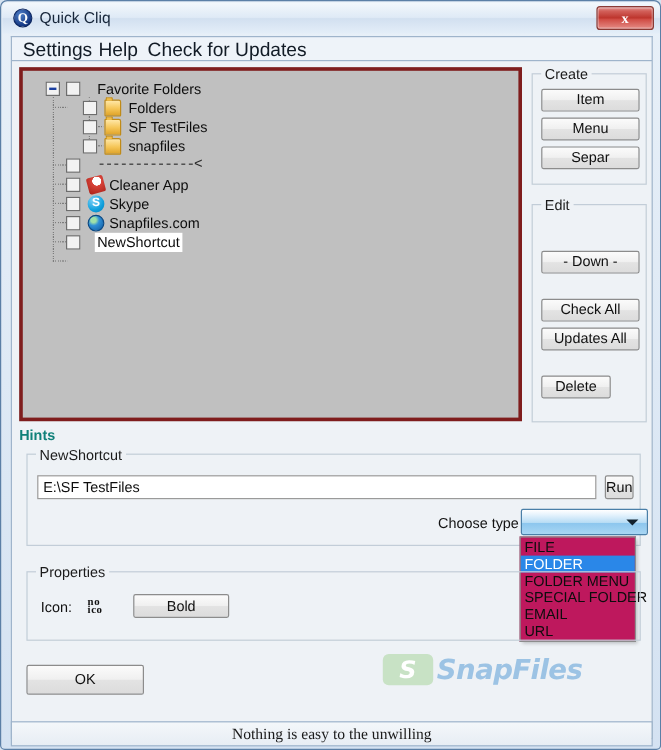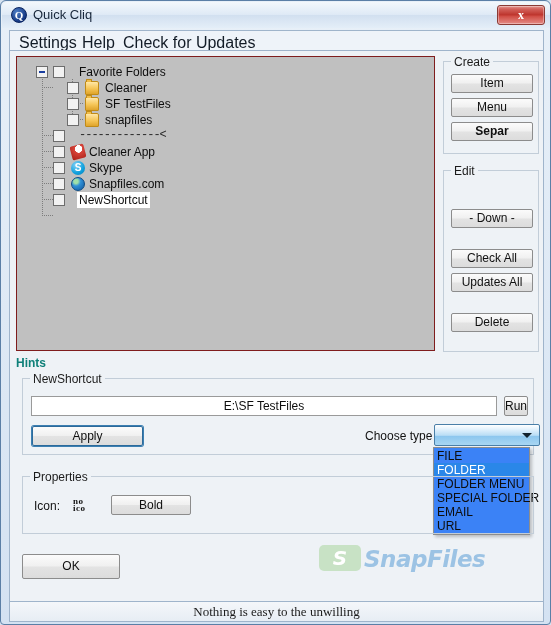--- a/index.html
+++ b/index.html
@@ -72,21 +72,21 @@
     position:absolute;left:8px;top:49px;width:535px;height:566px;
     background:#eef2f6;
     border:1px solid #9fb4cb;
     box-sizing:border-box;
   }
 
   
   #tree{
     position:absolute;left:6px;top:5px;width:419px;height:295px;
     background:#c0c0c0;
-    border:1px solid #7f1d1d;
+    border:3px solid #7f1d1d;
     box-sizing:border-box;
     overflow:hidden;
   }
   .tnode{position:absolute;height:16px;left:0;white-space:nowrap;}
   .tbox{
     position:absolute;width:12px;height:12px;top:2px;
     background:#f2f2f2;border:1px solid #6d6d6d;box-sizing:border-box;
     cursor:default;
   }
   .tbox.minus::after{
@@ -173,21 +173,20 @@
 
   
   .textinput{
     position:absolute;
     background:#ffffff;
     border:1px solid #9a9a9a;
     box-sizing:border-box;
     font-size:12px;color:#0d0d0d;
     padding:2px 4px;
     font-family:"Liberation Sans",sans-serif;
-    text-align:center;
   }
   #choose-type-label{
     position:absolute;
     font-size:12px;color:#121212;
     white-space:nowrap;
   }
   #combo{
     position:absolute;
     background:linear-gradient(to bottom,#ffffff 0%,#e8f4fd 18%,#b9ddf5 52%,#8cc6ee 55%,#a8d6f3 100%);
     border:1px solid #4a7fa8;
@@ -197,21 +196,21 @@
   }
   #combo-arrow{
     position:absolute;right:7px;top:8px;
     width:0;height:0;
     border-left:5px solid transparent;
     border-right:5px solid transparent;
     border-top:5px solid #12222e;
   }
   #combo-list{
     position:absolute;
-    background:#3b82f6;
+    background:#be185d;
     border:1px solid #8d8d8d;
     box-sizing:border-box;
     box-shadow:2px 2px 3px rgba(0,0,0,.22);
     padding:1px 0;
   }
   .combo-opt{
     height:14px;line-height:14px;
     font-size:12px;color:#0d0d0d;
     padding-left:3px;white-space:nowrap;
     cursor:default;
@@ -296,21 +295,21 @@
 
       <div class="tnode" style="top:7px">
         <div class="tbox minus" style="left:19px"></div>
         <div class="tbox" style="left:36px"></div>
         <div class="tlabel" style="left:62px">Favorite Folders</div>
       </div>
 
       <div class="tnode" style="top:23px">
         <div class="tbox" style="left:50px"></div>
         <div class="ticon folder-ico" style="left:68px"></div>
-        <div class="tlabel" style="left:88px">Cleaner</div>
+        <div class="tlabel" style="left:88px">Folders</div>
       </div>
 
       <div class="tnode" style="top:39px">
         <div class="tbox" style="left:50px"></div>
         <div class="ticon folder-ico" style="left:68px"></div>
         <div class="tlabel" style="left:88px">SF TestFiles</div>
       </div>
 
       <div class="tnode" style="top:55px">
         <div class="tbox" style="left:50px"></div>
@@ -344,41 +343,40 @@
       <div class="tnode" style="top:135px">
         <div class="tbox" style="left:36px"></div>
         <div class="tlabel selected" style="left:60px">NewShortcut</div>
       </div>
     </div>
 
     <div class="groupbox" style="left:433px;top:10px;width:96px;height:93px;">
       <div class="gb-title">Create</div>
       <div class="btn" style="left:7px;top:12px;width:82px;height:19px;line-height:17px;">Item</div>
       <div class="btn" style="left:7px;top:36px;width:82px;height:19px;line-height:17px;">Menu</div>
-      <div class="btn" style="left:7px;top:60px;width:82px;height:19px;line-height:17px;font-weight:bold;">Separ</div>
+      <div class="btn" style="left:7px;top:60px;width:82px;height:19px;line-height:17px;">Separ</div>
     </div>
 
     <div class="groupbox" style="left:433px;top:119px;width:96px;height:182px;">
       <div class="gb-title">Edit</div>
       <div class="btn" style="left:7px;top:38px;width:82px;height:19px;line-height:17px;">- Down -</div>
       <div class="btn" style="left:7px;top:78px;width:82px;height:19px;line-height:17px;">Check All</div>
       <div class="btn" style="left:7px;top:102px;width:82px;height:19px;line-height:17px;">Updates All</div>
-      <div class="btn" style="left:7px;top:142px;width:82px;height:19px;line-height:17px;">Delete</div>
+      <div class="btn" style="left:7px;top:142px;width:58px;height:19px;line-height:17px;">Delete</div>
     </div>
 
     <div id="hints-label">Hints</div>
 
     <div class="groupbox" style="left:12px;top:327px;width:512px;height:77px;">
       <div class="gb-title">NewShortcut</div>
 
       <input class="textinput" type="text" style="left: 8px; top: 17px; width: 466px; height: 20px;" value="E:\SF TestFiles">
 
       <div class="btn" style="left:481px;top:17px;width:24px;height:20px;line-height:18px;">Run</div>
 
-      <div class="btn focus" style="left:9px;top:47px;width:111px;height:20px;line-height:18px;">Apply</div>
 
       <div id="choose-type-label" style="left:342px;top:50px;">Choose type</div>
 
       <div id="combo" style="left:411px;top:45px;width:106px;height:22px;">
         <div id="combo-arrow"></div>
       </div>
     </div>
 
     <div id="combo-list" style="left:423px;top:396px;width:97px;">
       <div class="combo-opt">FILE</div>

